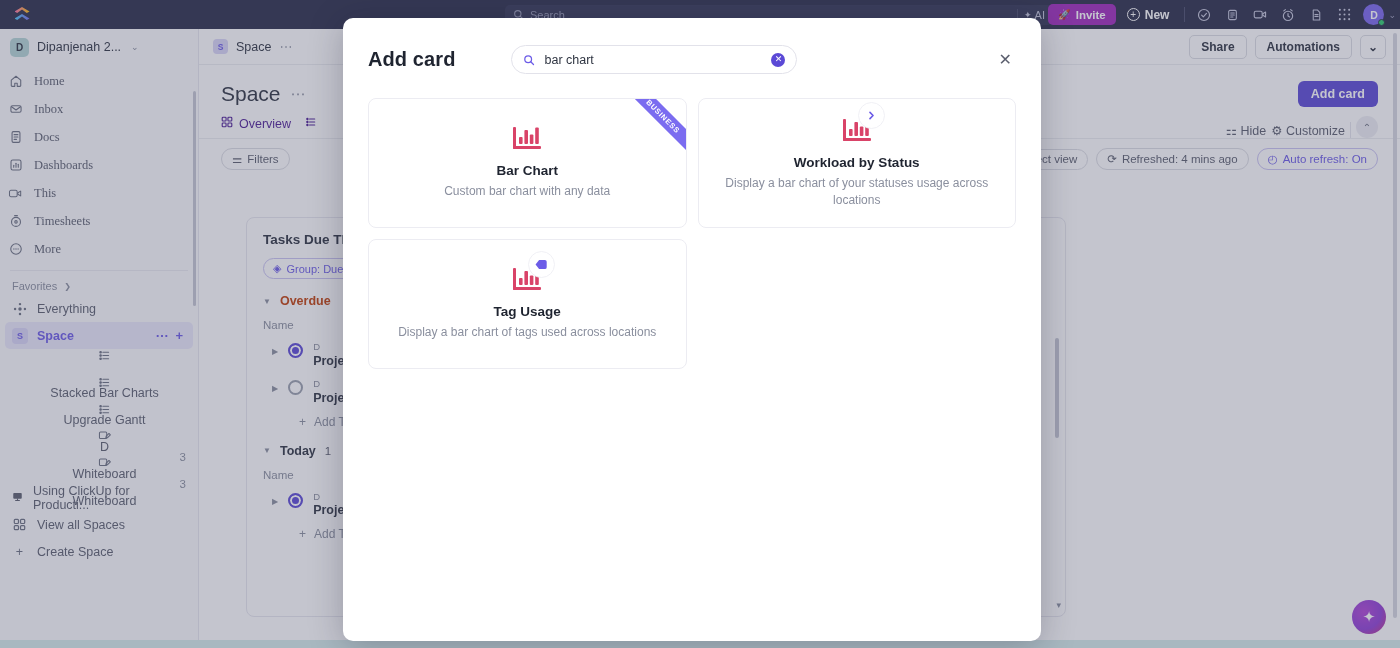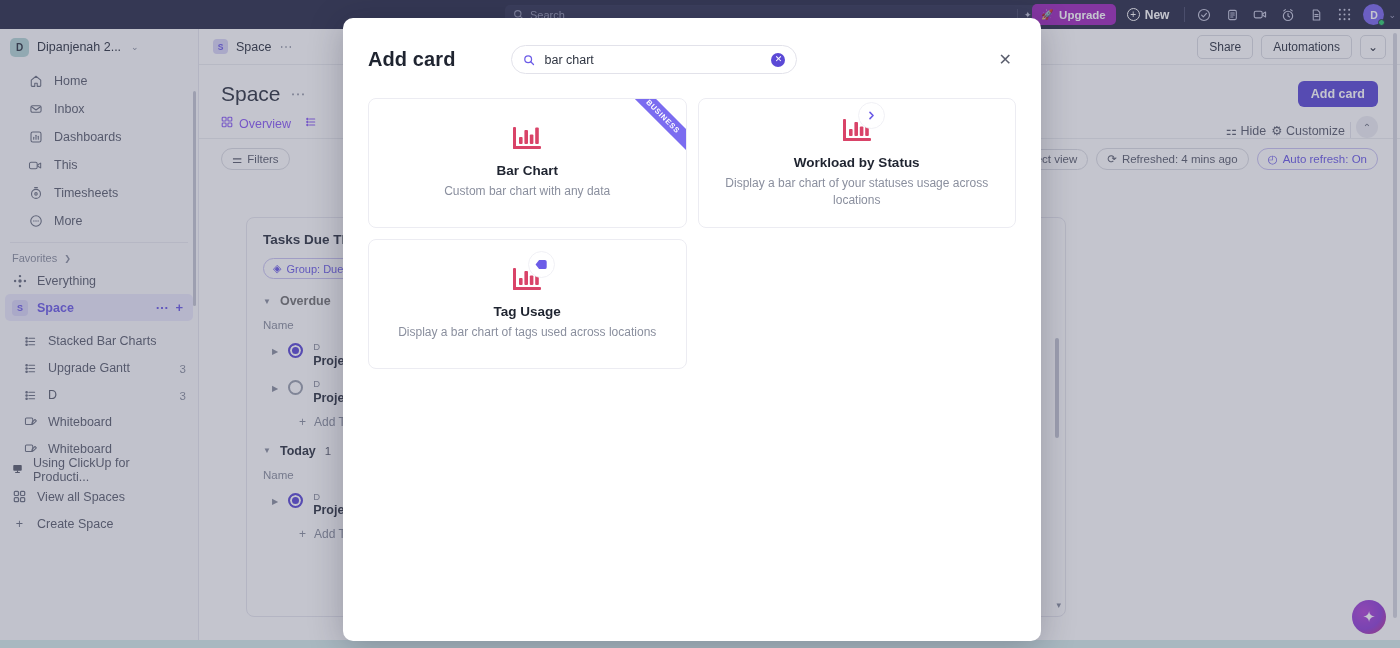--- a/index.html
+++ b/index.html
@@ -9,21 +9,21 @@
     overflow: hidden; background: #fff;
   }
   #app { position: relative; width: 1400px; height: 648px; overflow: hidden; }
 
   
   #bg { position: absolute; inset: 0; }
 
   
   .topbar {
     position: absolute; top: 0; left: 0; width: 1400px; height: 29px;
-    background: #2b2e4a; display: flex; align-items: center; justify-content: center;
+    background: #2b2e4a; display: flex; align-items: center;
   }
   .topbar-logo { width: 44px; display: flex; align-items: center; justify-content: center; }
   .logo-mark { width: 15px; height: 15px; position: relative; }
   .logo-mark .c1, .logo-mark .c2 {
     position: absolute; left: 0; width: 15px; height: 6px;
   }
   .logo-mark .c1 { top: 0; background: linear-gradient(90deg,#fd71af,#ffc800);
      clip-path: polygon(50% 0, 100% 75%, 82% 100%, 50% 42%, 18% 100%, 0 75%); }
   .logo-mark .c2 { top: 7px; background: linear-gradient(90deg,#49ccf9,#7b68ee);
      clip-path: polygon(50% 0, 100% 75%, 82% 100%, 50% 42%, 18% 100%, 0 75%); }
@@ -70,73 +70,73 @@
   }
   .ws-header { height: 36px; display:flex; align-items:center; padding: 0 10px; gap: 8px; }
   .ws-avatar {
     width: 19px; height: 19px; border-radius: 5px; background: #b5d6d6; color: #2f3542;
     font-size: 10px; font-weight: 700; display:flex; align-items:center; justify-content:center;
   }
   .ws-name { font-size: 12.5px; color: #2f3542; font-weight: 400; }
   .ws-caret { font-size: 9px; color: #8a8f9e; margin-left: 2px; }
 
   .nav-list { padding: 2px 0 0 0; }
-  .nav-item { height: 28px; display:flex; align-items:center; gap:11px; padding: 0 28px; font-size: 12.5px; color: #5b5f6e; }
+  .nav-item { height: 28px; display:flex; align-items:center; gap:11px; padding: 0 8px; font-size: 12.5px; color: #5b5f6e; font-family: Liberation Serif, serif; }
   .nav-item .ic { width: 15px; height: 15px; display:flex; align-items:center; justify-content:center; color:#6b7080; }
   .nav-item .ic svg { display:block; }
 
   .sb-divider { height: 1px; background: #eaeaf0; margin: 7px 10px 0; }
   .sb-section { padding: 9px 12px 3px; font-size: 11px; color: #8a8f9e; display:flex; align-items:center; gap:7px;text-align:right; }
   .sb-section .chev { font-size: 8px; }
 
   .space-row {
     height: 27px; display:flex; align-items:center; gap:9px; padding: 0 10px 0 12px;
     font-size: 12.5px; color: #5b5f6e;
   }
   .space-row.active { background: #ebe9fb; color: #6c5ce7; font-weight: 600; border-radius: 5px; margin: 0 5px; padding-left: 7px; }
   .space-row .sq {
     width: 16px; height: 16px; border-radius: 4px; background: #d9d5f7; color:#6c5ce7;
     font-size: 9px; font-weight: 700; display:flex; align-items:center; justify-content:center;
   }
   .space-row .right { margin-left:auto; display:flex; align-items:center; gap:7px; color:#6c5ce7; font-size:13px;}
-  .sub-row { height: 27px; display:flex; align-items:flex-end; gap:10px; padding: 0 12px 0 23px; font-size: 12.5px; color: #5b5f6e; }
+  .sub-row { height: 27px; display:flex; align-items:center; gap:24px; padding: 0 12px 0 23px; font-size: 12.5px; color: #5b5f6e; flex-direction: column; }
   .sub-row .ic { width: 15px; display:flex; align-items:center; justify-content:center; color:#6b7080; }
   .sub-row .cnt { margin-left:auto; font-size: 11.5px; color: #8a8f9e; }
   .flat-row { height: 27px; display:flex; align-items:center; gap:10px; padding: 0 12px; font-size: 12.5px; color: #5b5f6e; }
   .flat-row .ic { width:15px; display:flex; align-items:center; justify-content:center; color:#6b7080; }
 
   .sb-footer {
     position: absolute; bottom: 0; left: 0; width: 199px; height: 33px;
     border-top: 1px solid #eaeaf0; display:flex; align-items:center; background:#fbfbfd;
   }
   .sb-footer .f-item { flex:1; display:flex; align-items:center; justify-content:center; gap:5px; font-size:11.5px; color:#5b5f6e; }
   .sb-footer .fsep { width:1px; height:14px; background:#e4e4ec; }
 
   .sb-scroll { position:absolute; right:2px; top:62px; width:3px; height:215px; background:#c5c7d2; border-radius:2px; }
 
   
   .main { position:absolute; left:199px; top:29px; right:0; bottom:0; background:#fff; }
   .crumbbar { height:36px; border-bottom:1px solid #ecedf1; display:flex; align-items:center; padding:0 14px; gap:8px; }
   .crumbbar .sq { width:15px;height:15px;border-radius:4px;background:#d9d5f7;color:#6c5ce7;font-size:8.5px;font-weight:700;display:flex;align-items:center;justify-content:center;}
   .crumbbar .nm { font-size:12.5px; color:#2f3542; }
   .crumbbar .dots { color:#8a8f9e; font-size:13px; letter-spacing:1px;}
-  .crumb-right { margin-left:auto; display:flex; align-items:flex-end; gap:8px; }
+  .crumb-right { margin-left:auto; display:flex; align-items:flex-end; gap:8px;font-weight:bold; }
   .btn-outline { border:1px solid #dcdde3; border-radius:5px; font-size:12px; color:#2f3542; padding:4px 11px; background:#fff; }
   .btn-outline.sm { padding:4px 7px; }
 
   .page-head { padding: 16px 22px 0; display:flex; align-items:center; gap:10px; }
   .page-title { font-size: 21px; color:#2f3542; font-weight:400; }
   .page-head .dots { color:#8a8f9e; font-size:15px; letter-spacing:1px; }
   .addcard-btn {
     margin-left:auto; background:#5b49d6; color:#fff; font-size:12.5px; font-weight:600;
     border-radius:6px; padding:6px 13px;
   }
 
   .tabsrow { display:flex; align-items:center; gap:14px; padding: 9px 22px 0; }
-  .tab { display:flex; align-items:center; gap:6px; font-size:12.5px; color:#8b5cf6; padding-bottom:7px; }
+  .tab { display:flex; align-items:center; gap:6px; font-size:12.5px; color:#4c1d95; padding-bottom:7px; }
   .tabs-right { margin-left:auto; display:flex; align-items:flex-end; gap:5px; font-size:12.5px; color:#5b5f6e; }
   .circ-btn { width:22px;height:22px;border-radius:50%;background:#eeeef3;display:flex;align-items:center;justify-content:center;color:#6b7080;font-size:10px;}
   .vsep { width:1px; height:16px; background:#e4e4ec; }
 
   .filterbar { border-top:1px solid #ecedf1; padding: 9px 22px; display:flex; align-items:center; gap:9px; }
   .pill { border:1px solid #dcdde3; border-radius:13px; font-size:11.5px; color:#5b5f6e; padding:3px 10px; display:flex; align-items:center; gap:5px; background:#fff;}
   .pill.purple { border-color:#c9c3f2; color:#6c5ce7; }
   .filter-right { margin-left:auto; display:flex; align-items:center; gap:8px; }
 
   .widget {
@@ -243,21 +243,21 @@
         <span class="divider"></span>
         <span class="ai">
           <span class="spark">✦</span>
           <span>AI</span>
         </span>
       </div>
 
       <div class="topright">
         <div class="upgrade-btn">
           <span class="rkt">🚀</span>
-          <span>Upgrade</span>
+          <span>Invite</span>
         </div>
         <div class="new-btn">
           <span class="plus">+</span>
           <span>New</span>
         </div>
         <span class="tb-sep"></span>
         <span class="tb-ico">
           <svg width="14" height="14" viewBox="0 0 16 16" fill="none" stroke="currentColor" stroke-width="1.3">
               <circle cx="8" cy="8" r="6.3"></circle>
               <path d="M5.3 8.2l1.9 1.9 3.6-3.9" stroke-linecap="round" stroke-linejoin="round"></path>
@@ -329,20 +329,31 @@
           <span>Home</span>
         </div>
         <div class="nav-item">
           <span class="ic">
               <svg width="14" height="14" viewBox="0 0 16 16" fill="none" stroke="currentColor" stroke-width="1.25">
                 <rect x="2.2" y="4.2" width="11.6" height="7.6" rx="1.8"></rect>
                 <path d="M2.5 5.2L8 9.1l5.5-3.9" stroke-linejoin="round"></path>
               </svg>
             </span>
           <span>Inbox</span>
+        </div>
+        <div class="nav-item">
+          <span class="ic">
+              <svg width="14" height="14" viewBox="0 0 16 16" fill="none" stroke="currentColor" stroke-width="1.25">
+                <rect x="3.5" y="1.9" width="9" height="12.2" rx="1.5"></rect>
+                <line x1="5.8" y1="5.3" x2="10.2" y2="5.3" stroke-linecap="round"></line>
+                <line x1="5.8" y1="8" x2="10.2" y2="8" stroke-linecap="round"></line>
+                <line x1="5.8" y1="10.7" x2="8.6" y2="10.7" stroke-linecap="round"></line>
+              </svg>
+            </span>
+          <span>Docs</span>
         </div>
         <div class="nav-item">
           <span class="ic">
               <svg width="14" height="14" viewBox="0 0 16 16" fill="none" stroke="currentColor" stroke-width="1.25">
                 <rect x="2.3" y="2.3" width="11.4" height="11.4" rx="2"></rect>
                 <line x1="5.4" y1="10.6" x2="5.4" y2="8.2" stroke-linecap="round"></line>
                 <line x1="8" y1="10.6" x2="8" y2="6" stroke-linecap="round"></line>
                 <line x1="10.6" y1="10.6" x2="10.6" y2="7.2" stroke-linecap="round"></line>
               </svg>
             </span>
@@ -567,21 +578,21 @@
 
       <div class="widget">
         <div class="widget-title">Tasks Due This</div>
         <div class="group-pill">
           <span>◈</span>
           <span>Group: Due da</span>
         </div>
 
         <div class="grp-hdr">
           <span class="tri">▼</span>
-          <span class="lbl" style="color:#737373">Overdue</span>
+          <span class="lbl" style="color:#c2410c">Overdue</span>
         </div>
         <div class="col-name">Name</div>
 
         <div class="task-row">
           <span class="tri">▶</span>
           <span class="status-dot on"></span>
           <span>
             <div class="task-meta">D</div>
             <div class="task-name">Project</div>
           </span>

